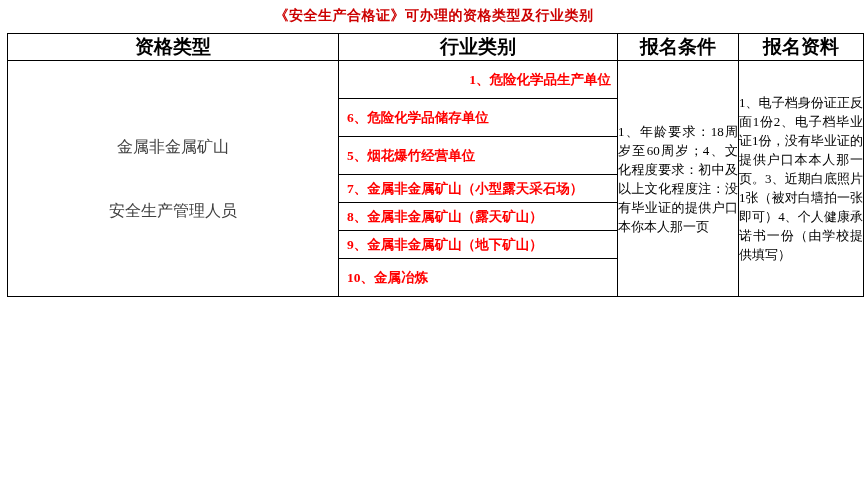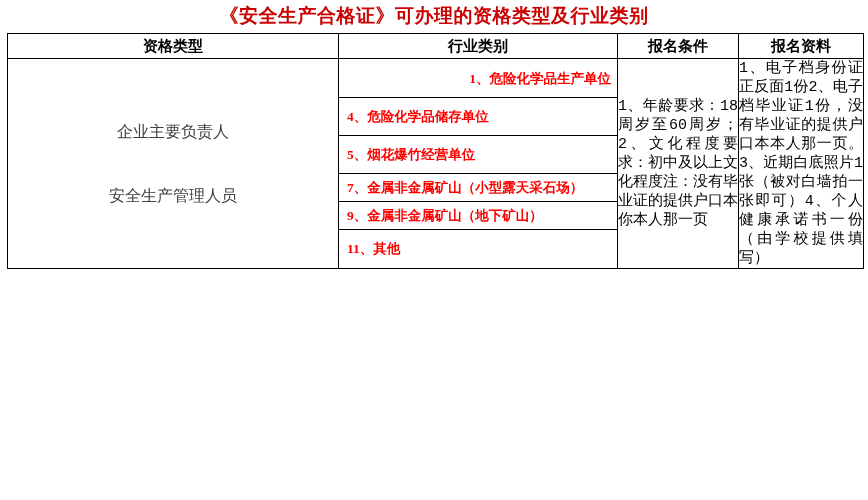--- a/index.html
+++ b/index.html
@@ -17,42 +17,42 @@
   .page {
     width: 868px;
     height: 500px;
     box-sizing: border-box;
     position: relative;
   }
   .doc-title {
     text-align: center;
     color: #cc0000;
     font-weight: bold;
-    font-size: 19px;
+    font-size: 14px;
     line-height: 28px;
     padding: 2px 0 3px 0;
     letter-spacing: 0.5px;
     font-family: "Liberation Serif", serif;
   }
   table.main {
     border-collapse: collapse;
     width: 854px;
     margin: 0 7px;
     table-layout: fixed;
   }
   table.main > tbody > tr > td,
   table.main > tbody > tr > th {
     border: 1px solid #000000;
     vertical-align: middle;
     padding: 0;
   }
   .hdr {
     text-align: center;
     font-weight: bold;
-    font-size: 15px;
+    font-size: 19px;
     height: 24px;
     font-family: "Liberation Serif", serif;
   }
   .col-a { width: 330px; }
   .col-b { width: 278px; }
   .col-c { width: 120px; font-family: Liberation Serif, serif; }
   .col-d { width: 124px; }
 
   .cat-cell {
     text-align: center;
@@ -78,26 +78,26 @@
     font-size: 13.5px;
     font-family: "Liberation Serif", serif;
     padding: 5px 6px 5px 8px;
     line-height: 17px;
   }
   table.inner tr:first-child td { border-top: none; text-align: right; }
   table.inner tr:last-child td { border-bottom: none; }
   .ind-tall { height: 27px; }
 
   .cond-cell, .docs-cell {
-    font-size: 15px;
+    font-size: 13px;
     line-height: 19px;
     padding: 4px 7px;
     text-align: justify;
     text-justify: inter-ideograph;
-    font-family: Liberation Mono, monospace;
+    font-family: Liberation Serif, serif;
     vertical-align: middle;
   }
   .cond-cell p, .docs-cell p {
     margin: 0;
   }
 </style>
 </head>
 <body>
 
 <div class="page">
@@ -107,50 +107,53 @@
   <table class="main">
     <tbody>
       <tr>
         <td class="hdr col-a">资格类型</td>
         <td class="hdr col-b">行业类别</td>
         <td class="hdr col-c">报名条件</td>
         <td class="hdr col-d">报名资料</td>
       </tr>
       <tr>
         <td class="cat-cell col-a">
-          <div>企业主要负责人</div>
+          <div>金属非金属矿山</div>
           <div class="cat-gap"></div>
           <div>安全生产管理人员</div>
         </td>
         <td class="col-b">
           <table class="inner">
             <tbody>
               <tr>
                   <td class="ind-tall">1、危险化学品生产单位</td>
                 </tr>
               <tr>
-                  <td class="ind-tall">4、危险化学品储存单位</td>
+                  <td class="ind-tall">6、危险化学品储存单位</td>
                 </tr>
               <tr>
                   <td class="ind-tall">5、烟花爆竹经营单位</td>
                 </tr>
               <tr>
                   <td>7、金属非金属矿山（小型露天采石场）</td>
                 </tr>
               <tr>
+                  <td>8、金属非金属矿山（露天矿山）</td>
+                </tr>
+              <tr>
                   <td>9、金属非金属矿山（地下矿山）</td>
                 </tr>
               <tr>
-                  <td class="ind-tall">11、其他</td>
+                  <td class="ind-tall">10、金属冶炼</td>
                 </tr>
             </tbody>
           </table>
         </td>
         <td class="cond-cell col-c">
-          <p>1、年龄要求：18周岁至60周岁；2、文化程度要求：初中及以上文化程度注：没有毕业证的提供户口本你本人那一页</p>
+          <p>1、年龄要求：18周岁至60周岁；4、文化程度要求：初中及以上文化程度注：没有毕业证的提供户口本你本人那一页</p>
         </td>
         <td class="docs-cell col-d">
           <p>1、电子档身份证正反面1份2、电子档毕业证1份，没有毕业证的提供户口本本人那一页。3、近期白底照片1张（被对白墙拍一张即可）4、个人健康承诺书一份（由学校提供填写）</p>
         </td>
       </tr>
     </tbody>
   </table>
 
 </div>
 

